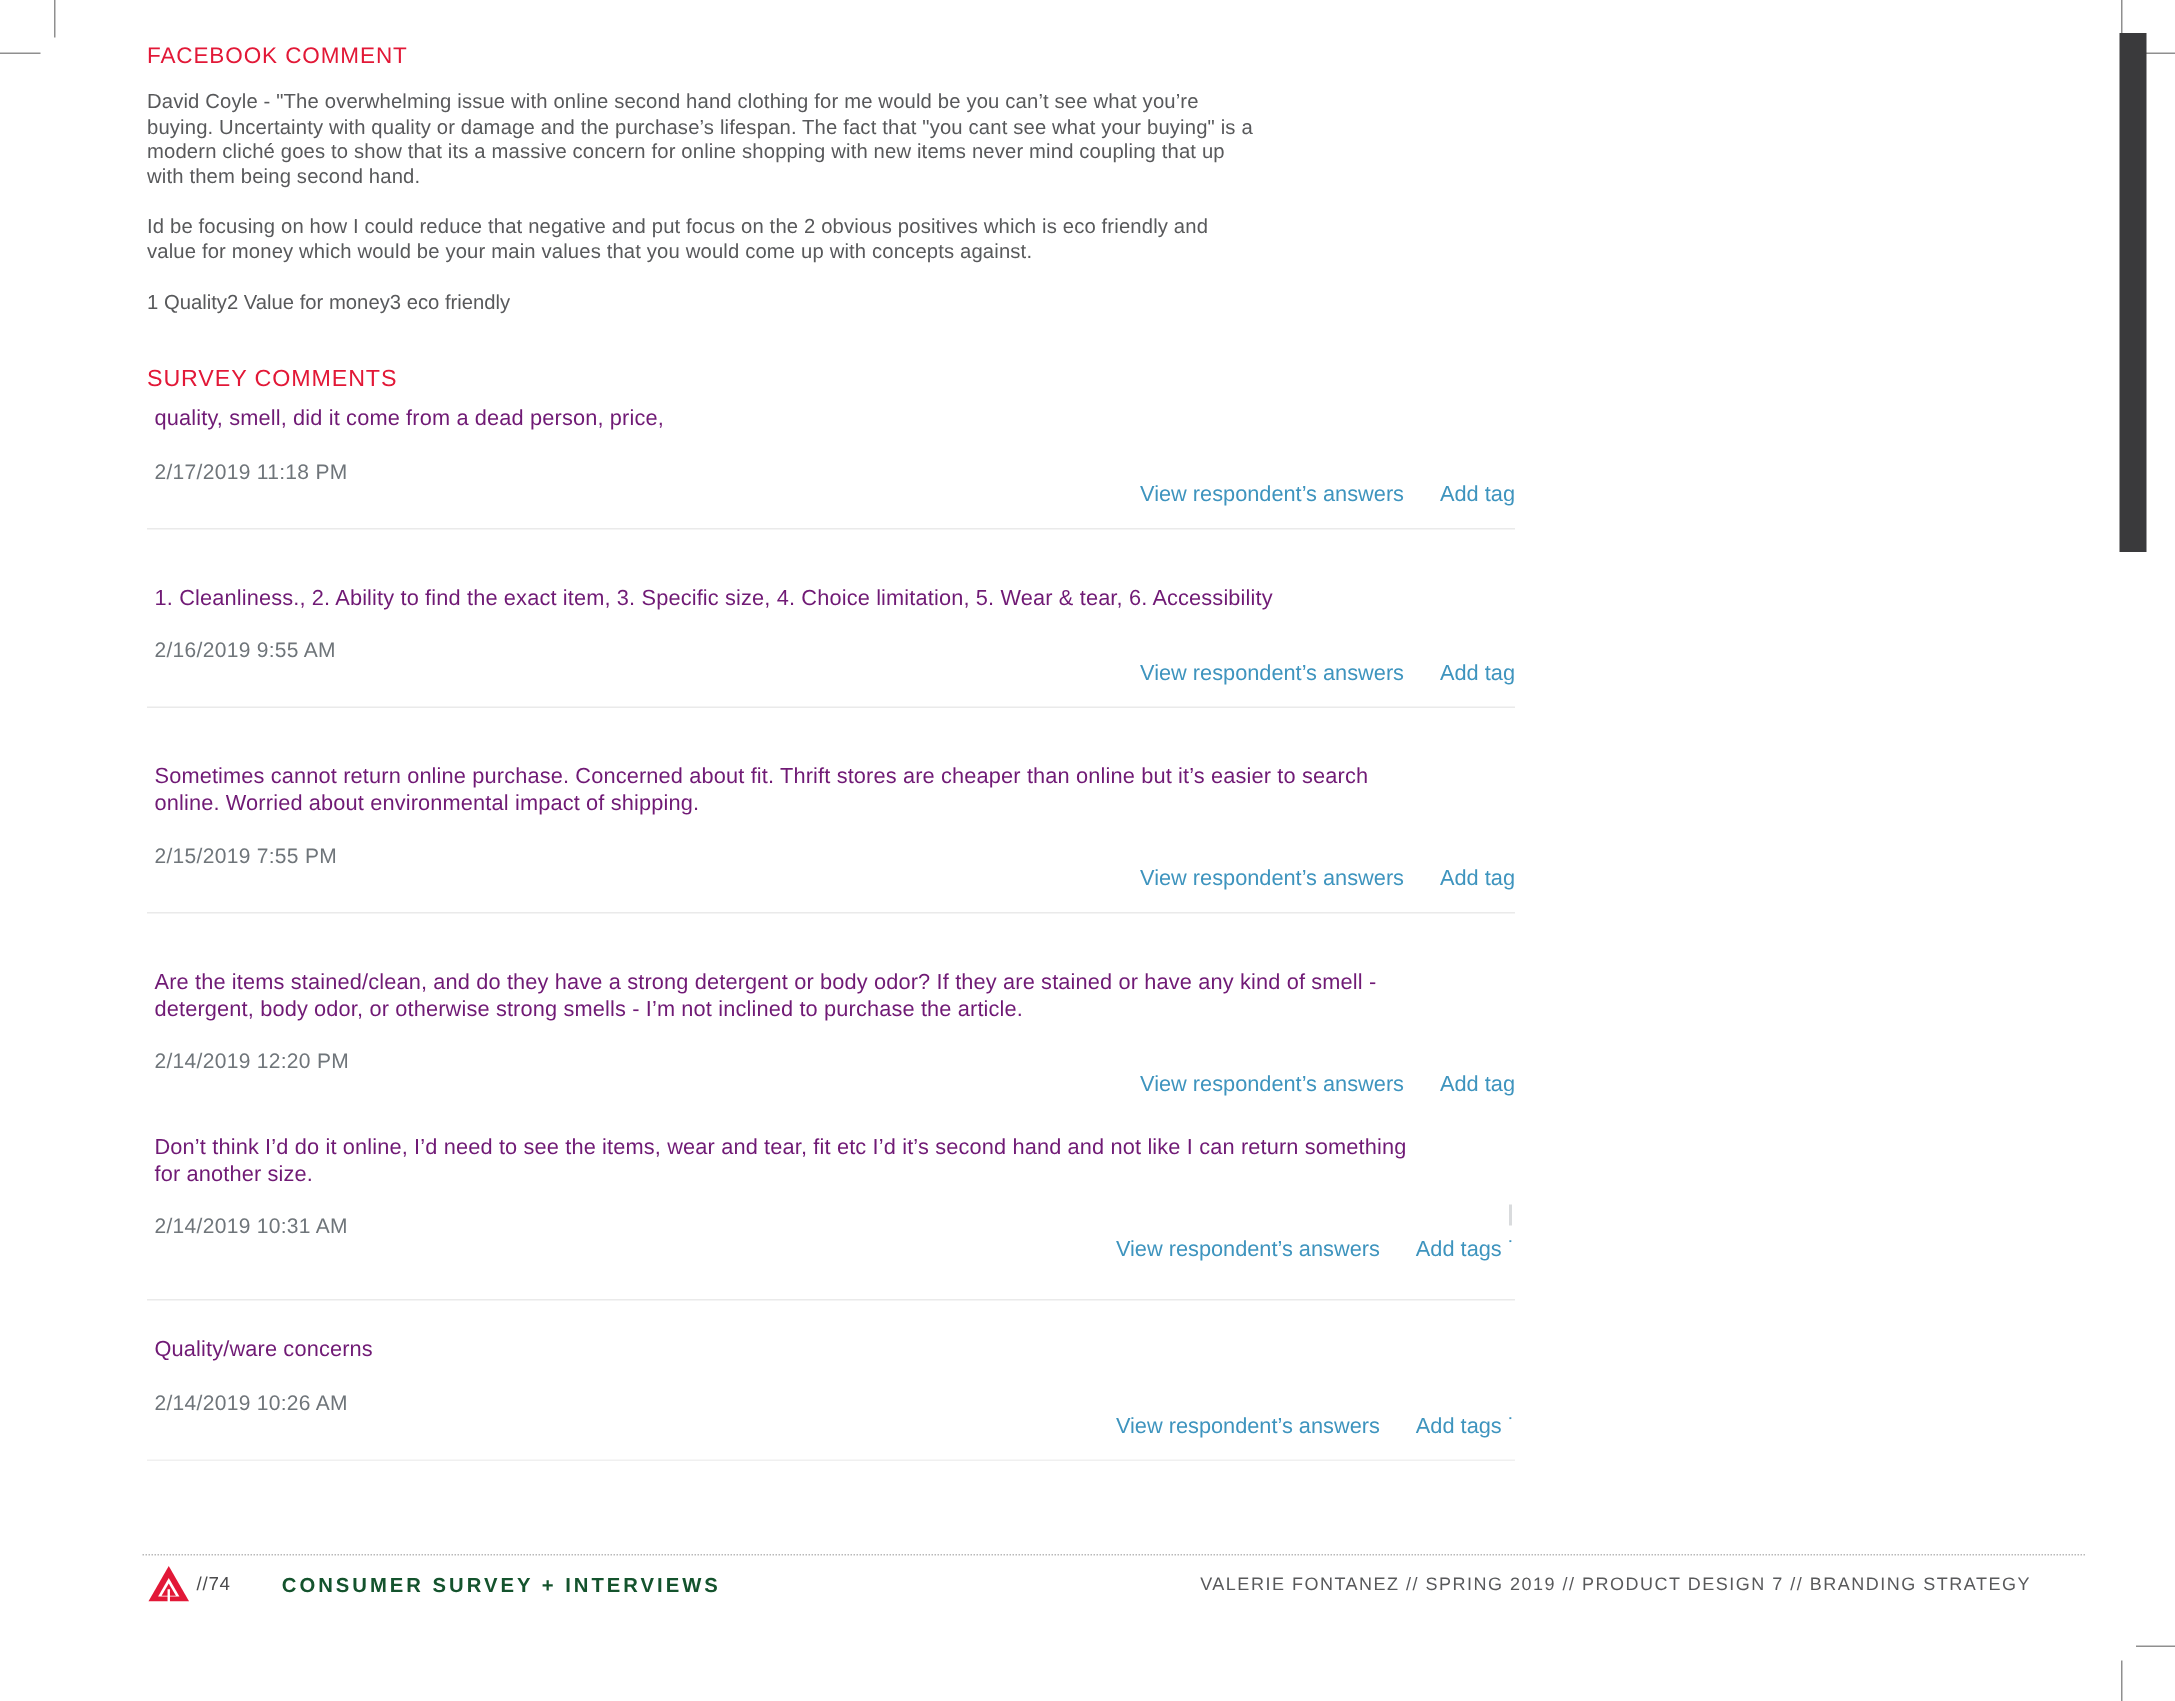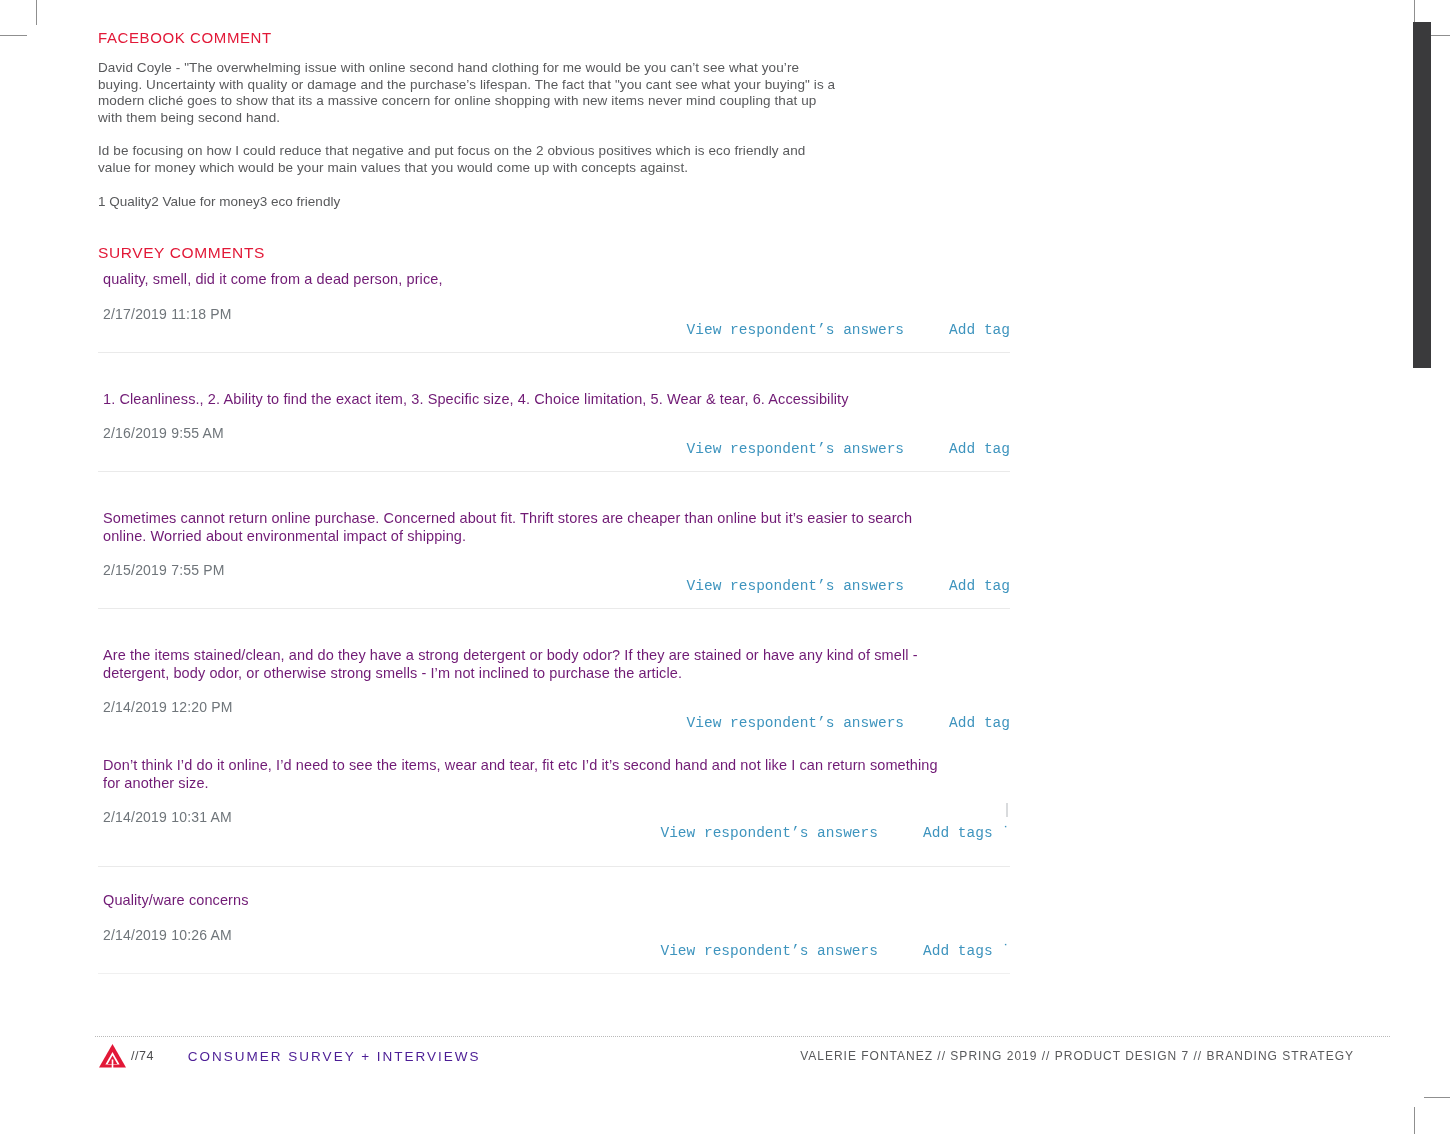--- a/index.html
+++ b/index.html
@@ -45,33 +45,33 @@
   .comments { margin-top:9px; }
   .comment-row { margin-bottom:38px; }
   .comment-row.tight { margin-bottom:26px; }
   .comment-row.pre-footer { margin-bottom:0; }
   .comment-text {
     margin:0 0 17px 0; padding-left:5px; width:855px;
     color:#701a75; font-size:14.5px; line-height:17.5px; letter-spacing:0.1px;
   }
   .comment-meta { display:flex; align-items:baseline; padding-left:5px;flex-direction:column; }
   .comment-date { color:#6f757a; font-size:14px; letter-spacing:0.2px; }
-  .meta-links { margin-left:auto; display:flex; gap:45px;font-family:Liberation Mono, monospace; }
+  .meta-links { margin-left:auto; display:flex; gap:24px; }
   .meta-links a { color:#3e94be; font-size:14.5px; text-decoration:none; cursor:pointer; }
   .divider { border-top:1px solid #eaeaea; margin-top:14px; }
   .divider.gap-lg { margin-top:25px; }
   .divider.last { border-top-color:#f0f0f0; } 
 
   .scroll-tick { position:absolute; left:1006px; top:803px; width:2px; height:14px; background:#d9dbdd; }
 
   .footer-sep { position:absolute; left:95px; top:1036px; width:1295px; border-top:1px dotted #b9b9b9; }
   .footer { position:absolute; left:98px; top:1043px; width:1256px; display:flex; align-items:center; }
   .footer-logo { flex:0 0 auto; width:29px; height:26px; }
   .footer-page-number { margin-left:4px; color:#4b4b4d; font-size:12.5px; letter-spacing:0.5px; }
-  .footer-section-label { margin-left:34px; color:#4c1d95; font-size:13.5px; letter-spacing:2px; font-weight:400; }
+  .footer-section-label { margin-left:34px; color:#14532d; font-size:13.5px; letter-spacing:2px; font-weight:700; }
   .footer-credits { margin-left:auto; color:#58595b; font-size:12px; letter-spacing:1px; }
 </style>
 </head>
 <body>
 
 <div class="mark mark-tl-v"></div>
 <div class="mark mark-tl-h"></div>
 <div class="mark mark-tr-v"></div>
 <div class="mark mark-tr-h"></div>
 <div class="mark mark-br-h"></div>

